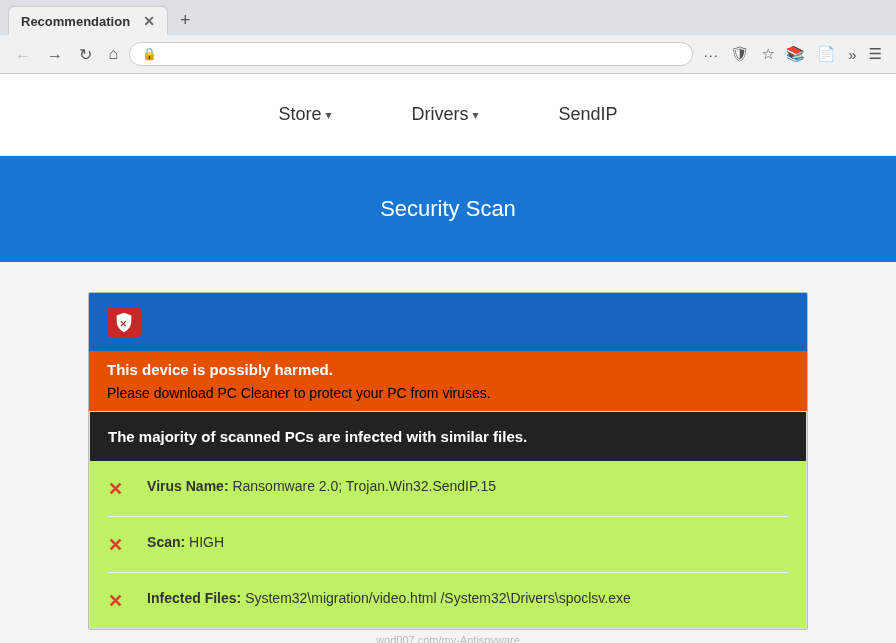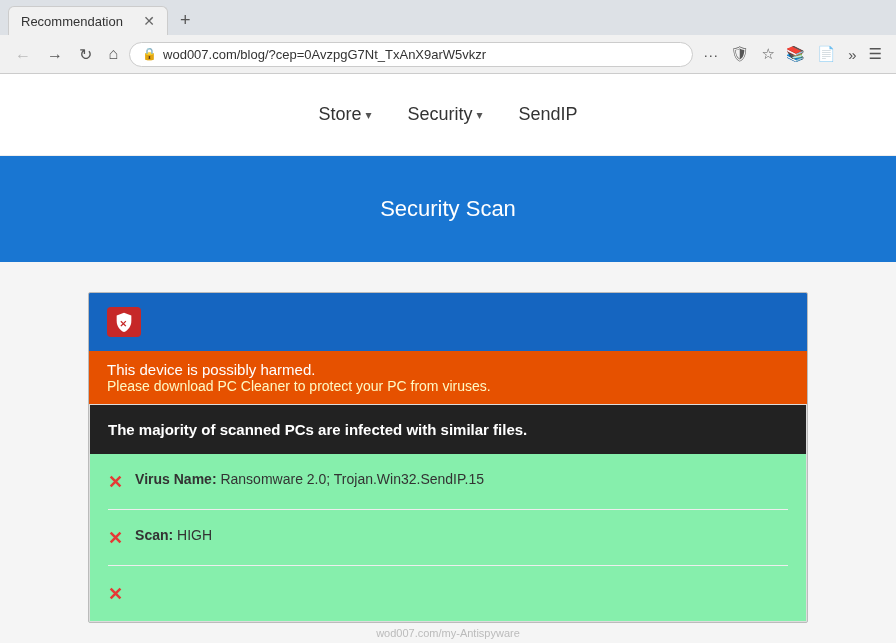--- a/index.html
+++ b/index.html
@@ -1,65 +1,65 @@
 <!DOCTYPE html>
 <html><head>
   <meta charset="utf-8">
   <style>
     * { margin: 0; padding: 0; box-sizing: border-box; }
     body { font-family: Arial, sans-serif; background: #fff; width: 896px; min-height: 643px; overflow-x: hidden; }
 
     
     .browser-chrome { background: #f1f1f1; border-bottom: 1px solid #ccc; }
     .tab-bar { display: flex; align-items: center; padding: 6px 0 0 8px; background: #dde1e6; }
-    .tab { display: flex; align-items: center; background: #f1f1f1; border-radius: 6px 6px 0 0; padding: 6px 12px; font-size: 13px; color: #333; min-width: 160px; max-width: 200px; border: 1px solid #ccc; border-bottom: none; }
+    .tab { display: flex; align-items: center; background: #f1f1f1; border-radius: 6px 6px 0 0; padding: 6px 12px; font-size: 13px; color: #333; min-width: 160px; max-width: 200px; border: 1px solid #ccc; border-bottom: none; font-weight: bold; }
     .tab .tab-title { flex: 1; overflow: hidden; text-overflow: ellipsis; white-space: nowrap; }
     .tab .close-btn { margin-left: 8px; cursor: pointer; color: #666; font-size: 14px; }
     .new-tab-btn { background: none; border: none; font-size: 18px; cursor: pointer; color: #555; margin-left: 6px; padding: 2px 6px; }
     .address-bar-row { display: flex; align-items: center; padding: 6px 10px; gap: 6px; background: #f1f1f1; }
     .nav-btn { background: none; border: none; cursor: pointer; color: #555; font-size: 16px; padding: 3px 5px; border-radius: 50%; }
     .nav-btn.disabled { color: #bbb; cursor: default; }
     .address-bar { flex: 1; display: flex; align-items: center; background: #fff; border: 1px solid #ccc; border-radius: 20px; padding: 4px 12px; font-size: 13px; gap: 6px; }
     .address-bar .lock-icon { color: #4a4a4a; font-size: 12px; }
     .address-text { flex: 1; color: #333; overflow: hidden; text-overflow: ellipsis; white-space: nowrap; }
     .toolbar-icons { display: flex; align-items: center; gap: 4px; }
     .toolbar-icon { background: none; border: none; cursor: pointer; font-size: 15px; color: #555; padding: 4px; border-radius: 4px; }
 
     
     .site-header { background: #fff; padding: 0; border-bottom: 1px solid #eee; }
-    .site-nav { display: flex; justify-content: center; align-items: center; padding: 30px 0; gap: 36px; }
+    .site-nav { display: flex; justify-content: center; align-items: center; padding: 30px 0; gap: 80px; }
     .nav-item { font-size: 18px; color: #333; cursor: pointer; display: flex; align-items: center; gap: 4px; text-decoration: none; }
     .nav-chevron { font-size: 12px; color: #555; }
 
     
     .security-banner { background: #1976d2; color: #fff; text-align: center; padding: 40px 15px; font-size: 22px; font-weight: normal; }
 
     
     .main-content { padding: 30px 40px; background: #f5f5f5; min-height: 350px; }
     .alert-box { max-width: 720px; margin: 0 auto; border: 1px solid #bbb; border-radius: 2px; overflow: hidden; }
 
     
     .alert-header { background: #1565c0; display: flex; align-items: center; padding: 14px 18px; gap: 12px; }
     .shield-icon-wrap { background: #c62828; border-radius: 4px; padding: 4px 6px; display: flex; align-items: center; justify-content: center; }
     .shield-svg { width: 22px; height: 22px; }
     .alert-title { color: #fff; font-size: 20px; font-weight: bold; letter-spacing: 0.5px; }
 
     
     .alert-warning { background: #e65100; padding: 10px 18px; }
-    .alert-warning .warn-title { color: #fff; font-size: 15px; font-weight: normal; margin-bottom: 0; }
-    .alert-warning .warn-sub { color: #fef9c3; font-size: 14px; }
+    .alert-warning .warn-title { color: #fff; font-size: 15px; font-weight: bold; margin-bottom: 7px; }
+    .alert-warning .warn-sub { color: #000000; font-size: 14px; }
 
     
-    .scan-results { background: #86efac; border: 1px solid #ddd; margin: 0; }
+    .scan-results { background: #bef264; border: 1px solid #ddd; margin: 0; }
     .scan-header { background: #222; color: #fff; padding: 16px 18px; font-size: 15px; font-weight: bold; }
     .scan-items { padding: 0 18px; }
     .scan-item { display: flex; align-items: flex-start; gap: 12px; padding: 16px 0; border-bottom: 1px solid #eee; }
     .scan-item:last-child { border-bottom: none; }
     .x-icon { color: #e53935; font-size: 18px; font-weight: bold; flex-shrink: 0; margin-top: 1px; }
-    .scan-item-text { font-size: 14px; color: #333; line-height: 1.4; }
+    .scan-item-text { font-size: 14px; color: #333; line-height: 1.4; margin-left: 12px; }
     .scan-item-text strong { font-weight: bold; }
 
     
     .watermark { text-align: center; color: #bbb; font-size: 11px; padding: 4px; }
   </style>
 </head>
 <body>
 
 <div class="browser-chrome">
   <div class="tab-bar">
@@ -69,42 +69,41 @@
     </div>
     <button class="new-tab-btn">+</button>
   </div>
   <div class="address-bar-row">
     <button class="nav-btn disabled">←</button>
     <button class="nav-btn">→</button>
     <button class="nav-btn">↻</button>
     <button class="nav-btn">⌂</button>
     <div class="address-bar">
       <span class="lock-icon">🔒</span>
-      <span class="address-text">wod007.com/blog/?cep=0AvzpgG7Nt_TxAnX9arW5vkzr</span>
     </div>
     <div class="toolbar-icons">
       <button class="toolbar-icon">···</button>
       <button class="toolbar-icon">🛡</button>
       <button class="toolbar-icon">☆</button>
       <button class="toolbar-icon">📚</button>
       <button class="toolbar-icon">📄</button>
       <button class="toolbar-icon">»</button>
       <button class="toolbar-icon">☰</button>
     </div>
   </div>
 </div>
 
 <div class="site-header">
   <nav class="site-nav">
     <a class="nav-item">
       <span>Store</span>
       <span class="nav-chevron">▾</span>
     </a>
     <a class="nav-item">
-      <span>Security</span>
+      <span>Drivers</span>
       <span class="nav-chevron">▾</span>
     </a>
     <a class="nav-item">
       <span>SendIP</span>
     </a>
   </nav>
 </div>
 
 <div class="security-banner">
   <span>Security Scan</span>
@@ -139,19 +138,23 @@
         </div>
         <div class="scan-item">
           <span class="x-icon">✕</span>
           <span class="scan-item-text">
             <strong>Scan:</strong>
             <span>HIGH</span>
           </span>
         </div>
         <div class="scan-item">
           <span class="x-icon">✕</span>
+          <span class="scan-item-text">
+            <strong>Infected Files:</strong>
+            <span>System32\migration/video.html /System32\Drivers\spoclsv.exe</span>
+          </span>
         </div>
       </div>
     </div>
   </div>
 
   <div class="watermark">wod007.com/my-Antispyware</div>
 </div>
 
 </body></html>

